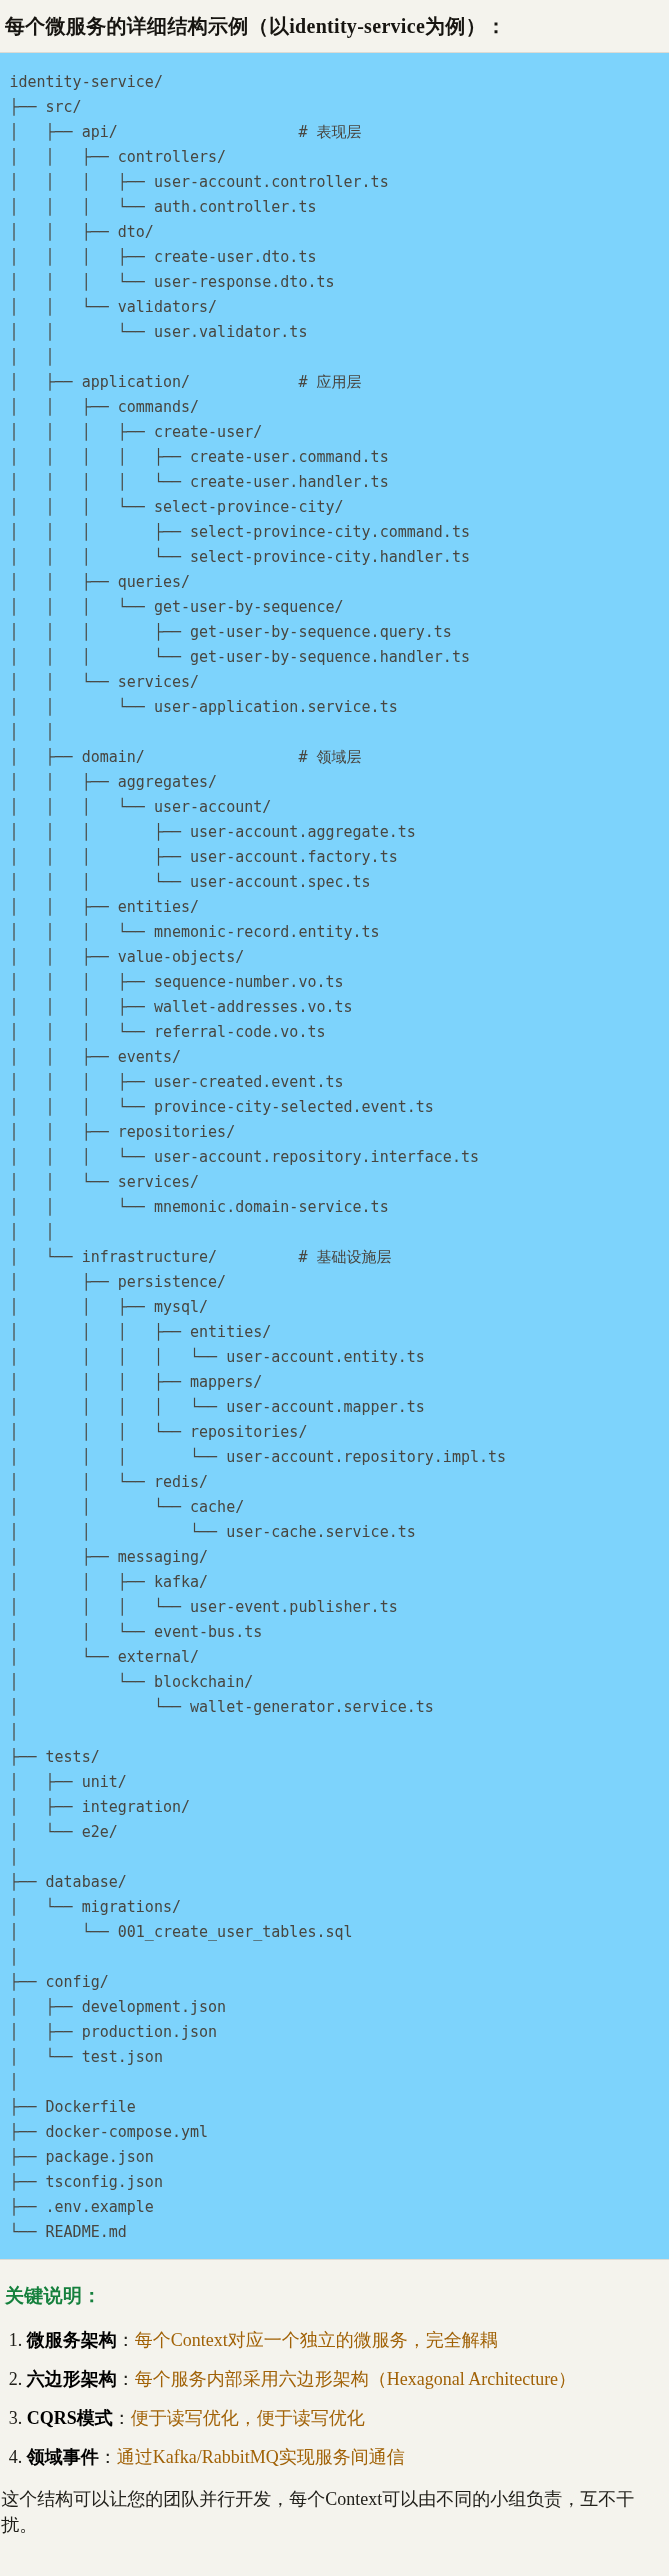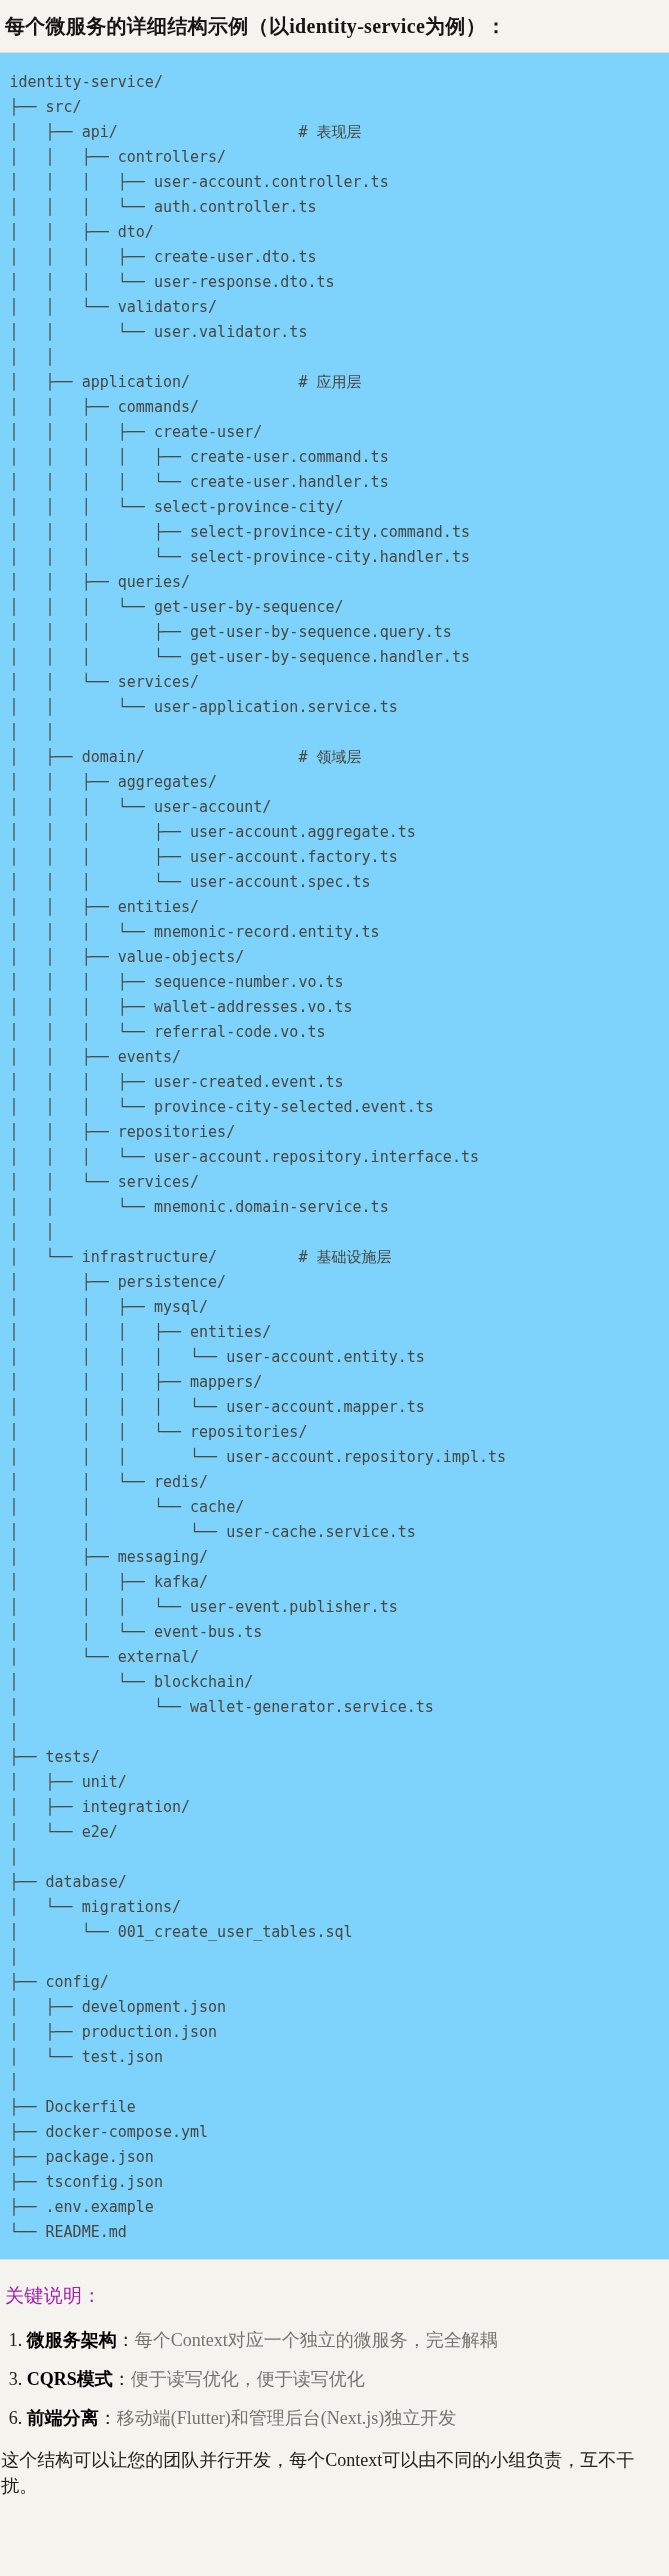--- a/index.html
+++ b/index.html
@@ -40,39 +40,39 @@
     color: #484640;
     white-space: pre;
   }
   .notes {
     padding: 0 5px;
   }
   .notes-heading {
     margin: 22.5px 0 19px 0;
     font-size: 19px;
     line-height: 25px;
-    font-weight: 400;
-    color: #a21caf;
+    font-weight: 700;
+    color: #15803d;
     letter-spacing: 0.3px;
   }
   .note-item {
     margin: 0 0 13px 3.8px;
     font-size: 18px;
     line-height: 26px;
     color: #21201b;
   }
   .note-item .num {
     margin-right: 4.4px;
   }
   .note-item .term {
     font-weight: 700;
     color: #000000;
   }
   .note-item .desc {
-    color: #737373;
+    color: #a16207;
   }
   .footer-para {
     margin: 16.3px 0 0 -3.8px;
     font-size: 18px;
     line-height: 26px;
     color: #21201b;
   }
 </style>
 </head>
 <body>
@@ -167,22 +167,23 @@
 ├── tsconfig.json
 ├── .env.example
 └── README.md</pre>
 </div>
 
 <div class="notes">
   <h2 class="notes-heading">关键说明：</h2>
 
   <div class="note-item"><span class="num">1.</span><span class="term">微服务架构</span><span class="colon">：</span><span class="desc">每个Context对应一个独立的微服务，完全解耦</span></div>
 
+  <div class="note-item"><span class="num">2.</span><span class="term">六边形架构</span><span class="colon">：</span><span class="desc">每个服务内部采用六边形架构（Hexagonal Architecture）</span></div>
 
   <div class="note-item"><span class="num">3.</span><span class="term">CQRS模式</span><span class="colon">：</span><span class="desc">便于读写优化，便于读写优化</span></div>
 
+  <div class="note-item"><span class="num">4.</span><span class="term">领域事件</span><span class="colon">：</span><span class="desc">通过Kafka/RabbitMQ实现服务间通信</span></div>
 
 
-  <div class="note-item"><span class="num">6.</span><span class="term">前端分离</span><span class="colon">：</span><span class="desc">移动端(Flutter)和管理后台(Next.js)独立开发</span></div>
 
   <p class="footer-para">这个结构可以让您的团队并行开发，每个Context可以由不同的小组负责，互不干扰。</p>
 </div>
 
 
 </body></html>

